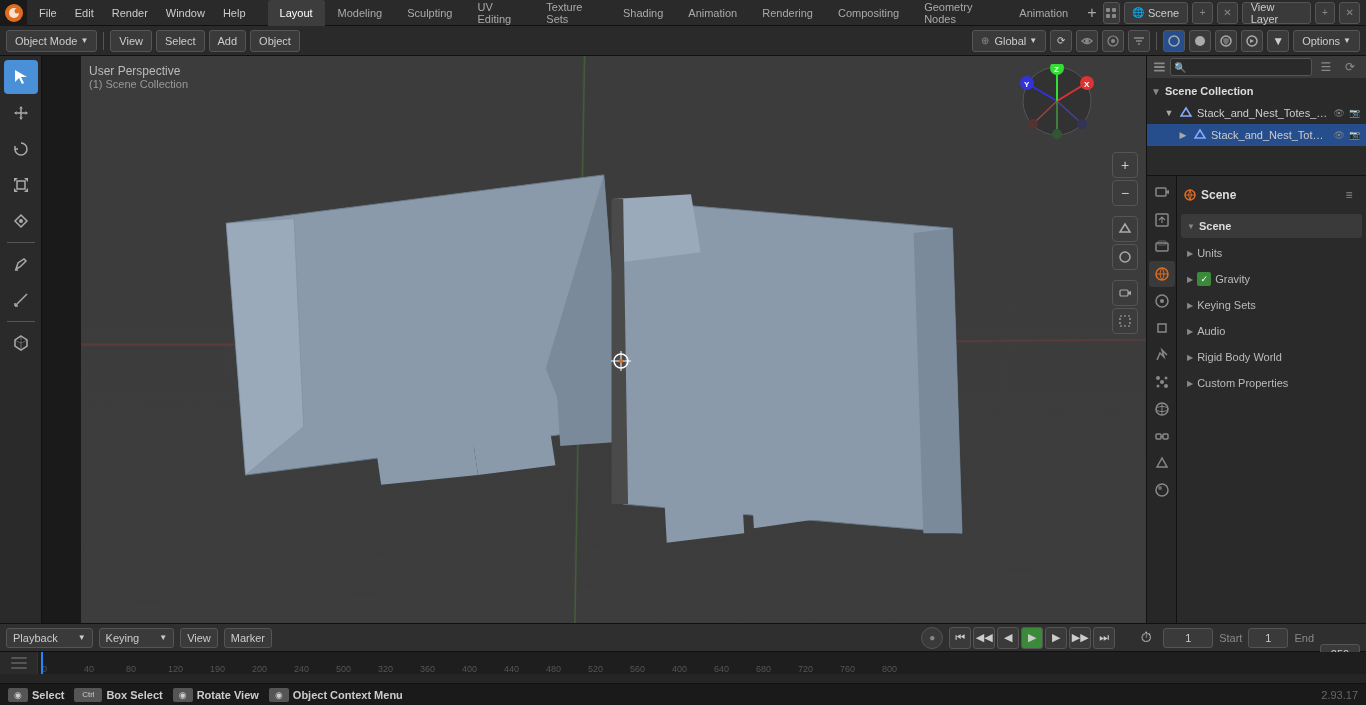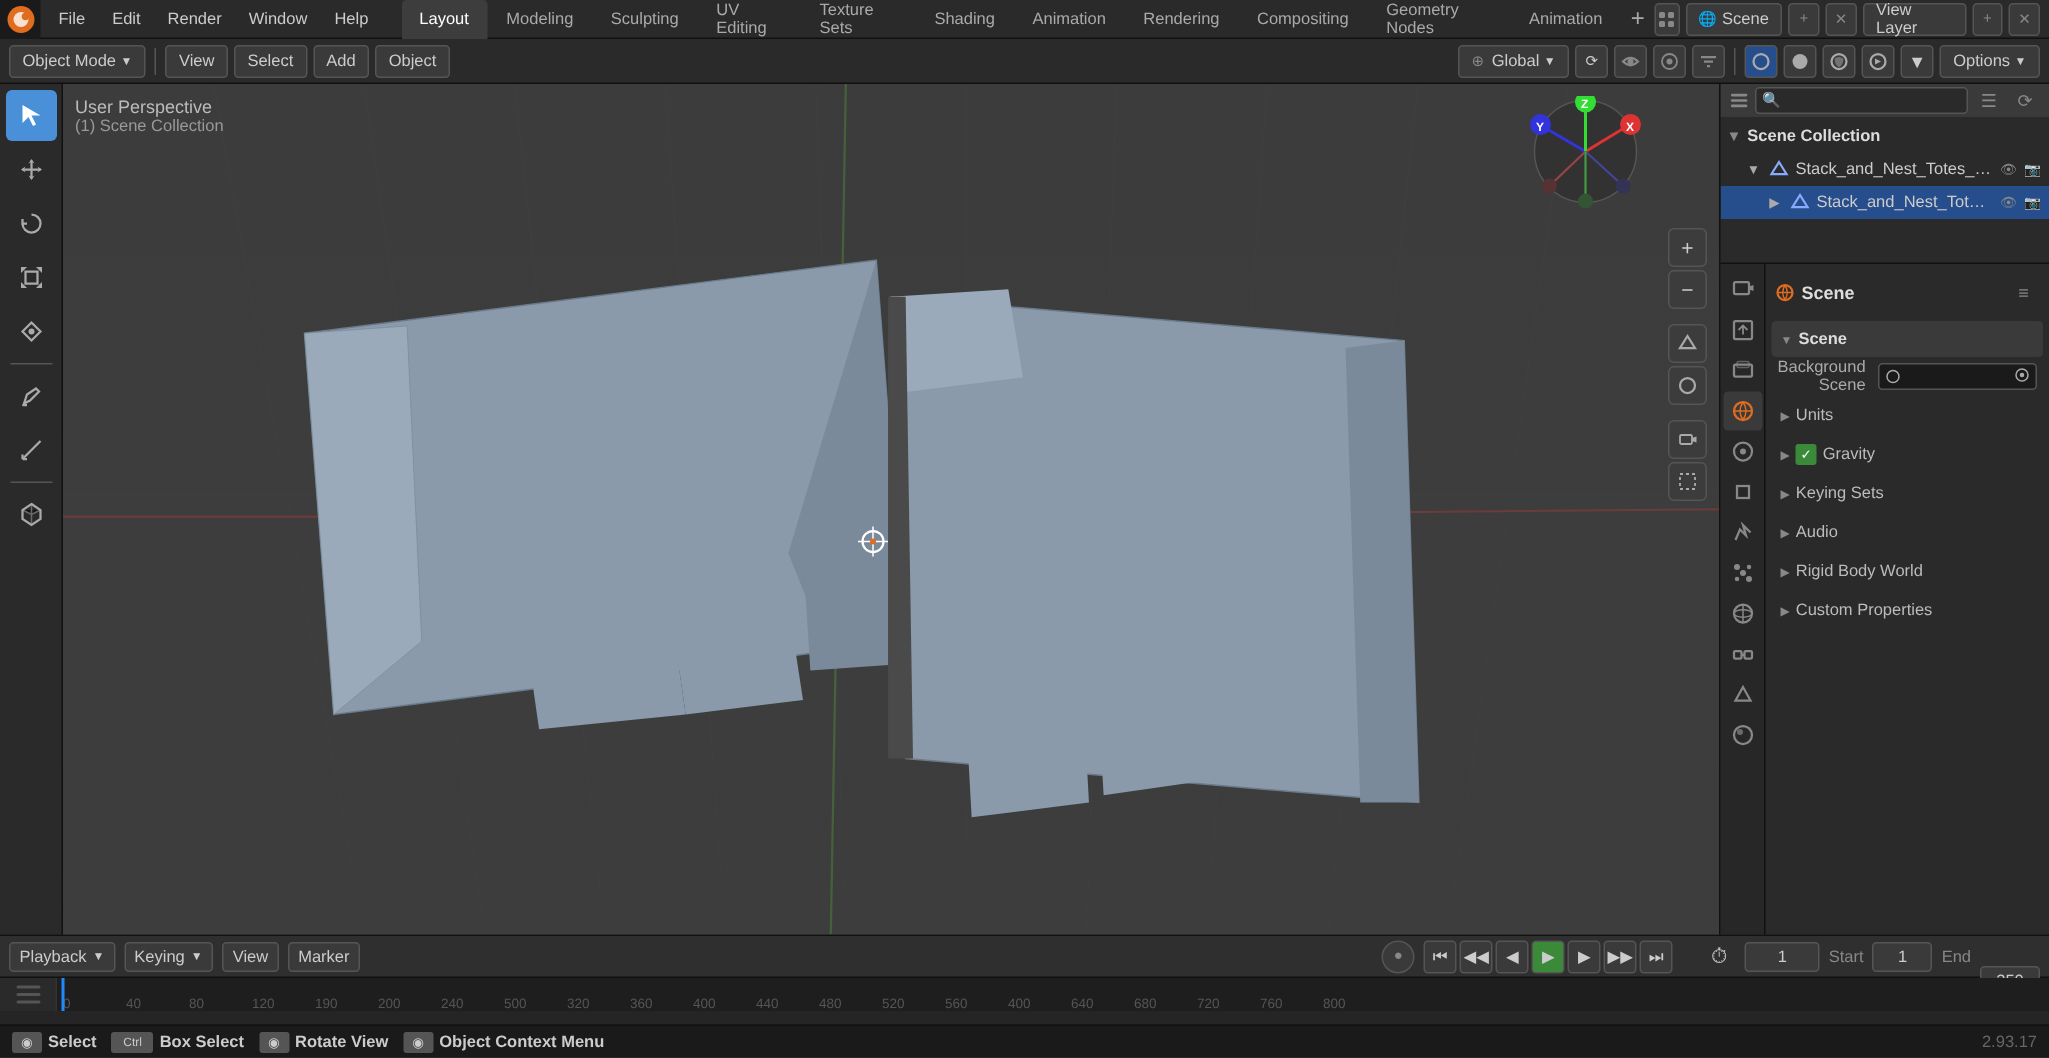--- a/index.html
+++ b/index.html
@@ -137,20 +137,21 @@
       background: #555;
       margin: 2px 0;
     }
 
     
     .viewport {
       flex: 1;
       background: #3a3a3a;
       position: relative;
       overflow: hidden;
+      margin-left: 39px;
     }
     .viewport-canvas {
       width: 100%;
       height: 100%;
       background: #404040;
       position: relative;
     }
     .viewport-info {
       position: absolute;
       top: 8px;
@@ -435,21 +436,21 @@
       height: 20px;
       padding: 0 6px;
       background: #3a3a3a;
       border: 1px solid #555;
       border-radius: 3px;
       color: #ccc;
       font-size: 11px;
       cursor: pointer;
       display: flex;
       align-items: center;
-      gap: 4px;
+      gap: 20px;
     }
     .tl-transport {
       display: flex;
       gap: 2px;
     }
     .tl-transport-btn {
       width: 22px;
       height: 22px;
       background: #3a3a3a;
       border: 1px solid #555;
@@ -1021,34 +1022,20 @@
           <div class="toolbar-icon-btn" style="background:transparent; border:none; font-size:12px; color:#888;">≡</div>
         </div>
 
         <div class="prop-section">
           <div class="prop-section-header">
             <span class="prop-section-arrow">▼</span>
             <span class="prop-section-title">Scene</span>
           </div>
 
 
-          <div class="prop-row">
-            <span class="prop-label">Background Scene</span>
-            <div class="prop-value prop-value-dark" style="flex:2;">
-              <svg width="10" height="10" viewBox="0 0 10 10">
-                  <circle cx="5" cy="5" r="4" fill="none" stroke="#aaa" stroke-width="1"></circle>
-                </svg>
-              <div style="margin-left:auto;">
-                <svg width="10" height="10" viewBox="0 0 10 10">
-                    <circle cx="5" cy="5" r="4" fill="none" stroke="#aaa" stroke-width="1"></circle>
-                    <circle cx="5" cy="5" r="1.5" fill="#aaa"></circle>
-                  </svg>
-              </div>
-            </div>
-          </div>
 
         </div>
 
         <div class="prop-section">
           <div class="prop-collapsible">
             <span class="prop-section-arrow">▶</span>
             <span class="prop-collapsible-label">Units</span>
           </div>
         </div>
 

